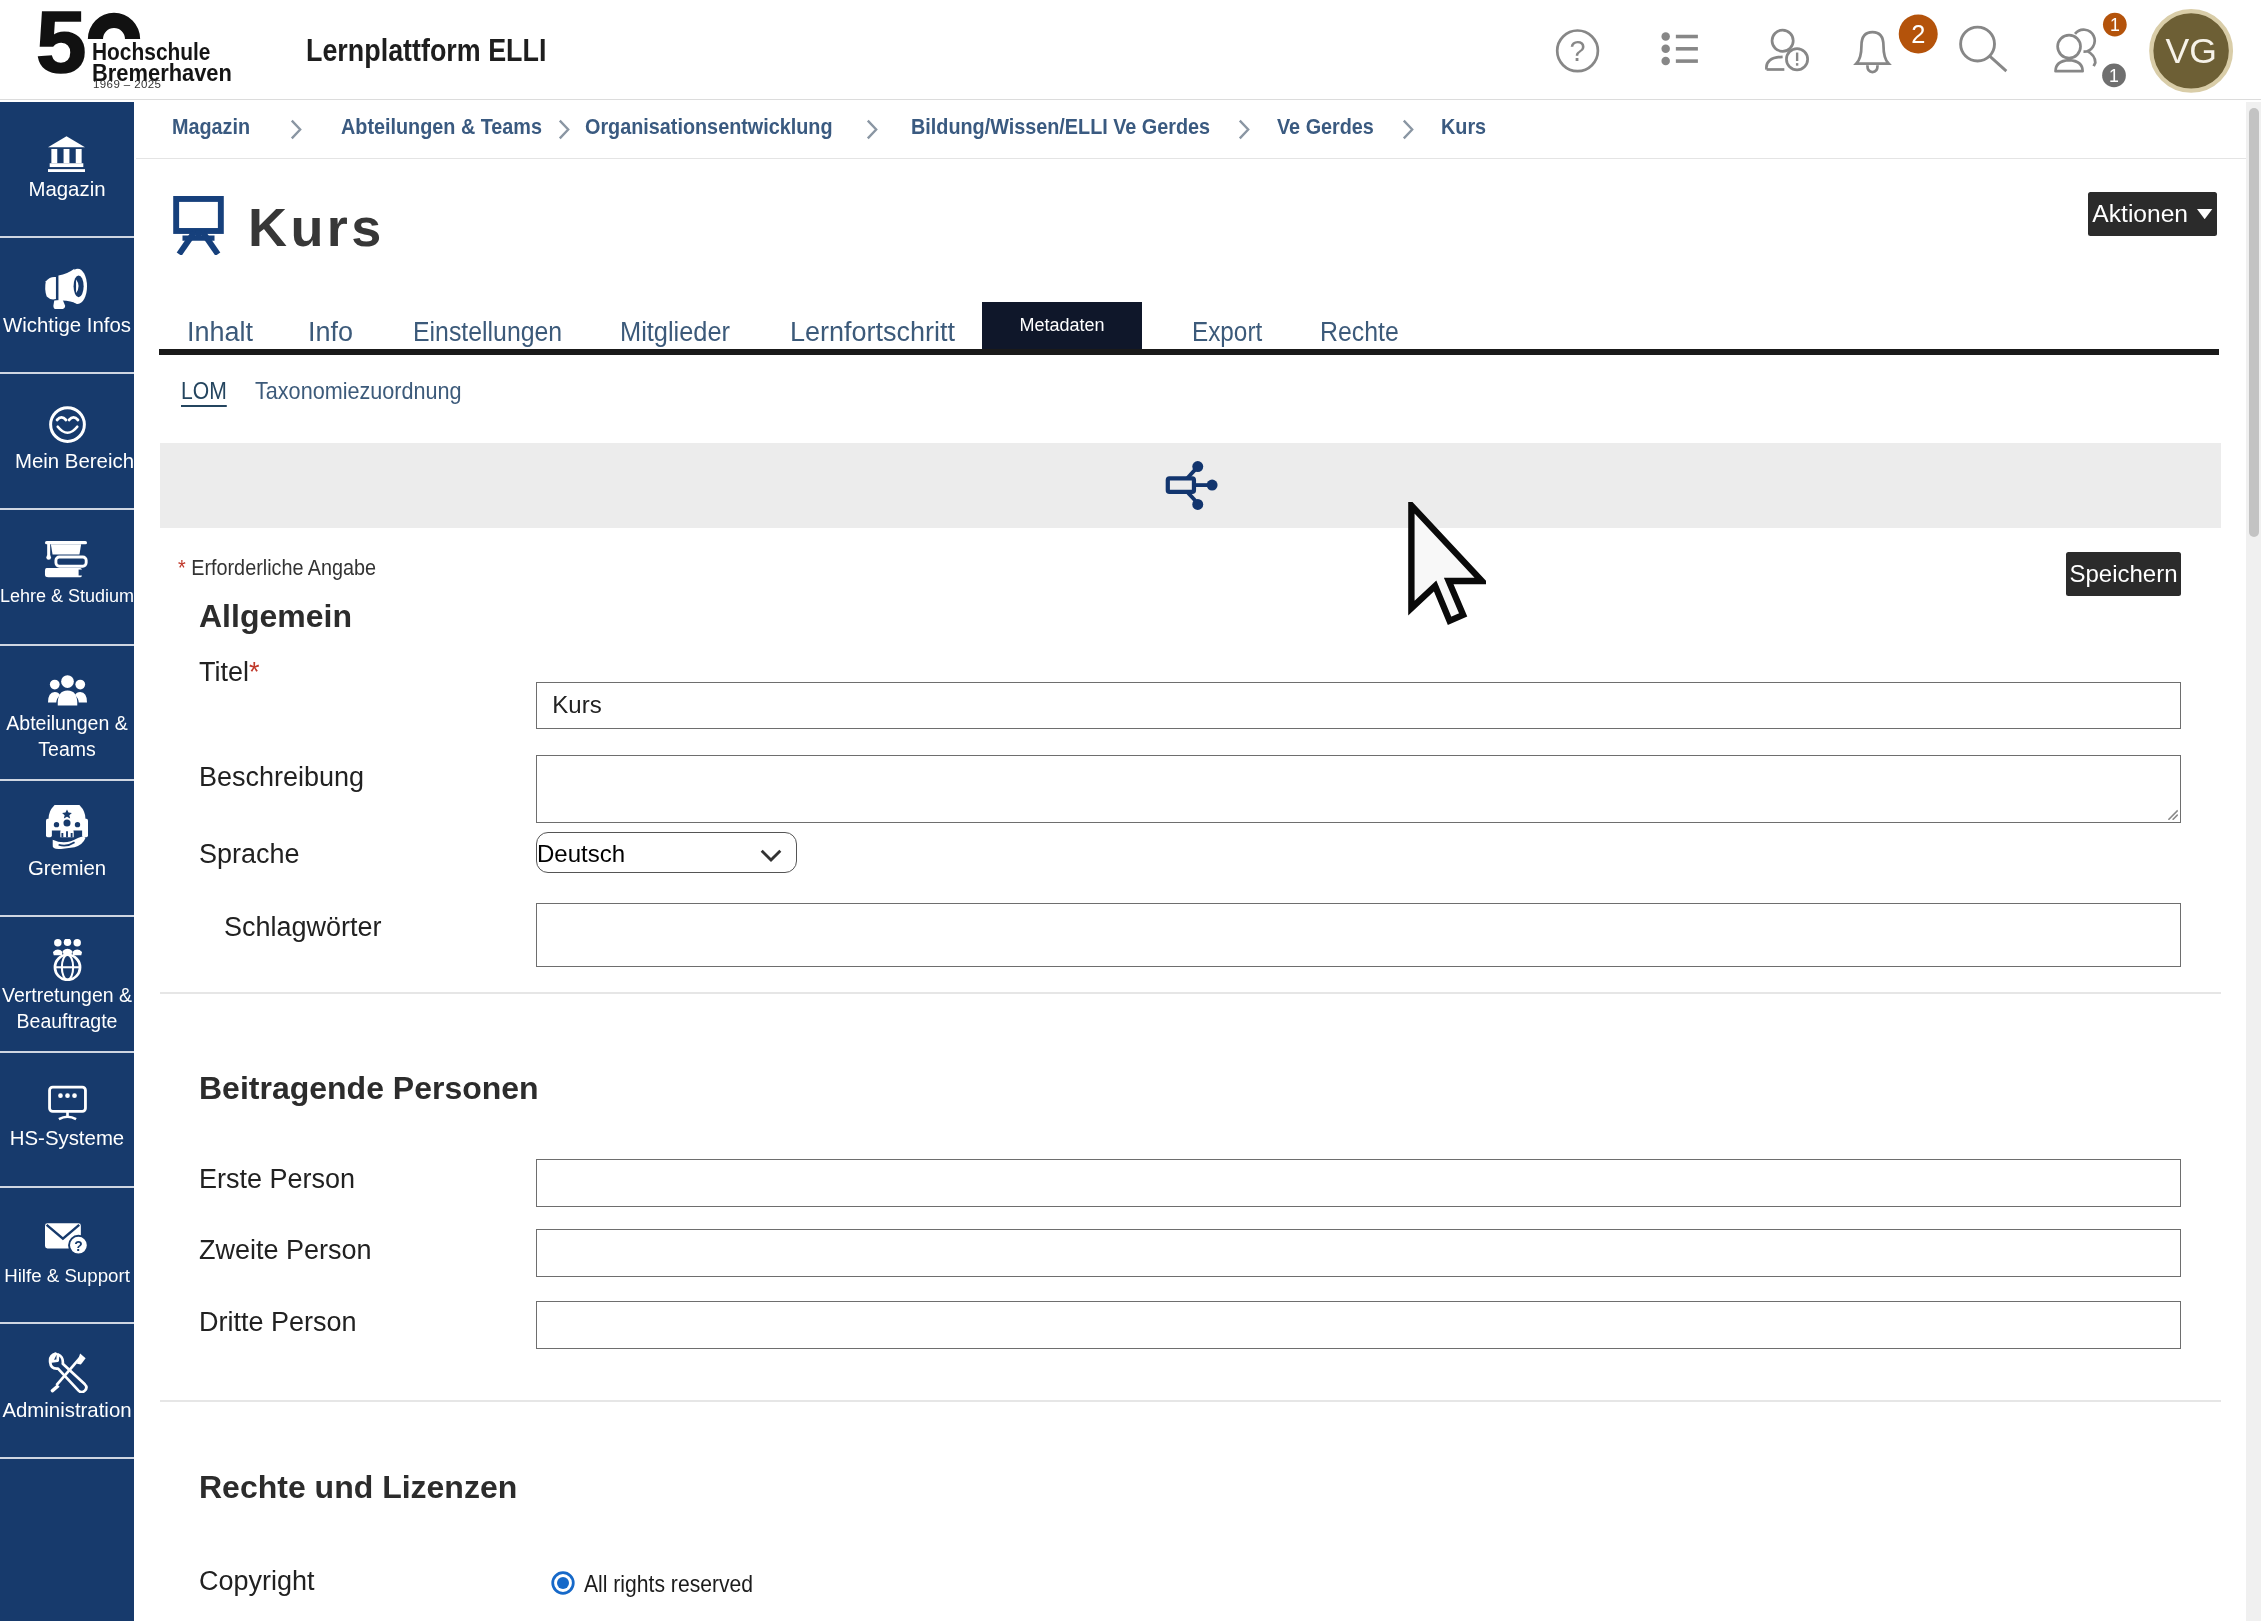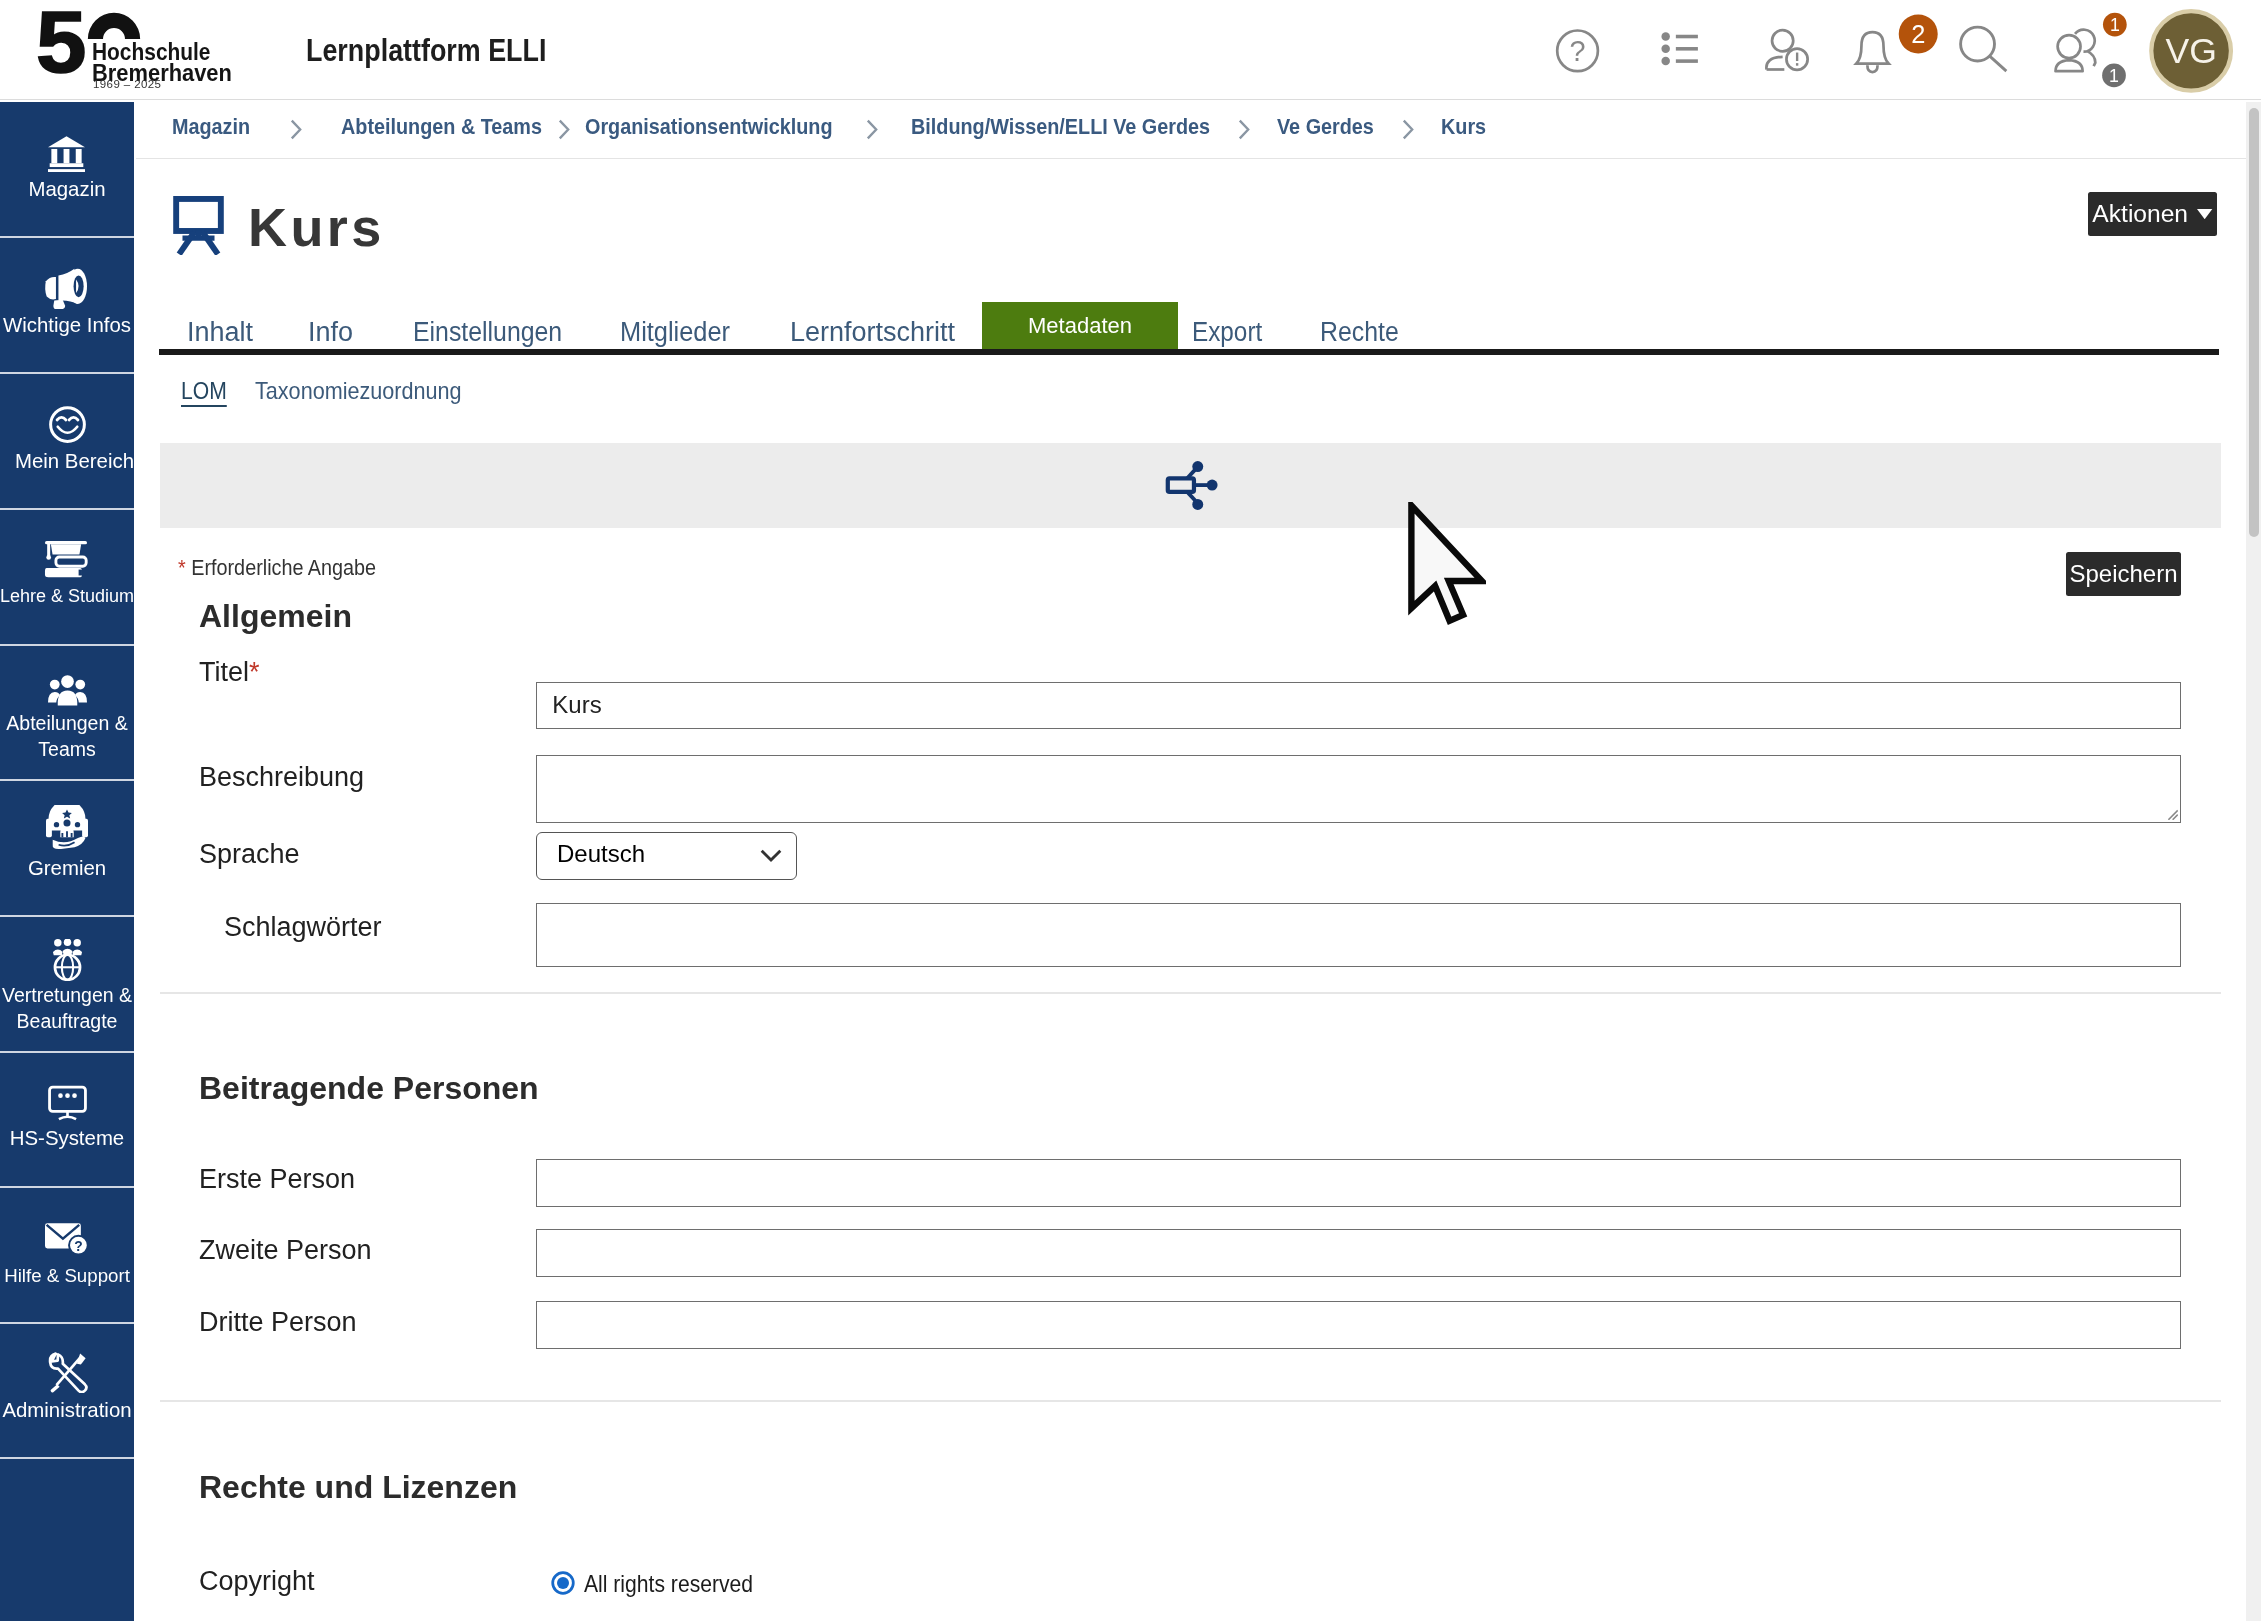--- a/index.html
+++ b/index.html
@@ -21,21 +21,21 @@
   #crumbbar { position:absolute; left:136px; top:100px; width:2110px; height:59px; background:#fff; border-bottom:1.7px solid #e4e4e4; }
   .crumb { position:absolute; top:14.4px; font-size:22px; font-weight:bold; color:#3a5a80; white-space:nowrap; transform:scaleX(0.9); transform-origin:left center; }
   .csep { position:absolute; top:18.7px; }
 
   
   #kursTitle { position:absolute; left:248px; top:196px; font-size:54px; font-weight:bold; color:#373737; letter-spacing:3.4px; }
   #aktBtn { position:absolute; left:2088px; top:192px; width:129px; height:44px; background:#2b2b2b; border-radius:2.5px; color:#fff; font-size:24.6px; display:flex; align-items:center; justify-content:center; gap:9.3px; }
 
   
   .tabtx { position:absolute; top:317px; font-size:27px; color:#3c5a7a; white-space:nowrap; transform-origin:left center; }
-  #activetab { position:absolute; left:982px; top:302px; width:196px; height:47px; background:#4d7c0f; color:#fff; font-size:22px; display:flex; align-items:center; justify-content:center; }
+  #activetab { position:absolute; left:982px; top:302px; width:160px; height:47px; background:#0f172a; color:#fff; font-size:18px; display:flex; align-items:center; justify-content:center; }
   #tabline { position:absolute; left:159px; top:349px; width:2060px; height:6px; background:#1a1a1a; }
   .subtx { position:absolute; top:377px; font-size:24px; color:#3c5a7a; white-space:nowrap; transform-origin:left center; }
 
   
   #graybar { position:absolute; left:160px; top:443px; width:2061px; height:85px; background:#ececec; }
   #graybarInner { position:absolute; left:0; top:0; width:100%; height:100%; display:flex; align-items:center; justify-content:center; gap:14.4px; font-size:25.5px; color:#2b2b2b; }
 
   
   .formlabel { position:absolute; left:199px; font-size:27px; color:#212121; }
   .heading { position:absolute; left:199px; font-size:32px; font-weight:bold; color:#2c2c2c; }
@@ -317,21 +317,21 @@
 
 <div class="formlabel" style="top:762px;">Beschreibung</div>
 <div class="input" style="top:755px; height:68px;">
     <svg class="abs" style="right:1.7px; bottom:1.7px;" width="13.6" height="13.6" viewBox="0 0 16 16">
       <line x1="4" y1="15" x2="15" y2="4" stroke="#888" stroke-width="1.8"></line>
       <line x1="9" y1="15" x2="15" y2="9" stroke="#888" stroke-width="1.8"></line>
     </svg>
   </div>
 
 <div class="formlabel" style="top:839px;">Sprache</div>
-<div class="input" style="top:832px; width:261px; height:48px; border-color:#555; border-radius:6px; font-size:24px; line-height:42px; padding-left:20px;">Deutsch<svg class="abs" style="right:13.6px; top:16px;" width="22" height="13.6" viewBox="0 0 26 16">
+<div class="input" style="top:832px; width:261px; height:41px; border-color:#555; border-radius:12px; font-size:24px; line-height:42px; padding-left:0;">Deutsch<svg class="abs" style="right:13.6px; top:16px;" width="22" height="13.6" viewBox="0 0 26 16">
       <polyline points="2,2 13,13 24,2" fill="none" stroke="#333" stroke-width="3.4"></polyline>
     </svg></div>
 
 <div class="formlabel" style="top:912px;margin-left:25px;">Schlagwörter</div>
 <div class="input" style="top:903px; height:64px;"></div>
 
 <div class="hr" style="top:992px;"></div>
 <div class="heading" style="top:1070px;">Beitragende Personen</div>
 
 <div class="formlabel" style="top:1164px;">Erste Person</div>

